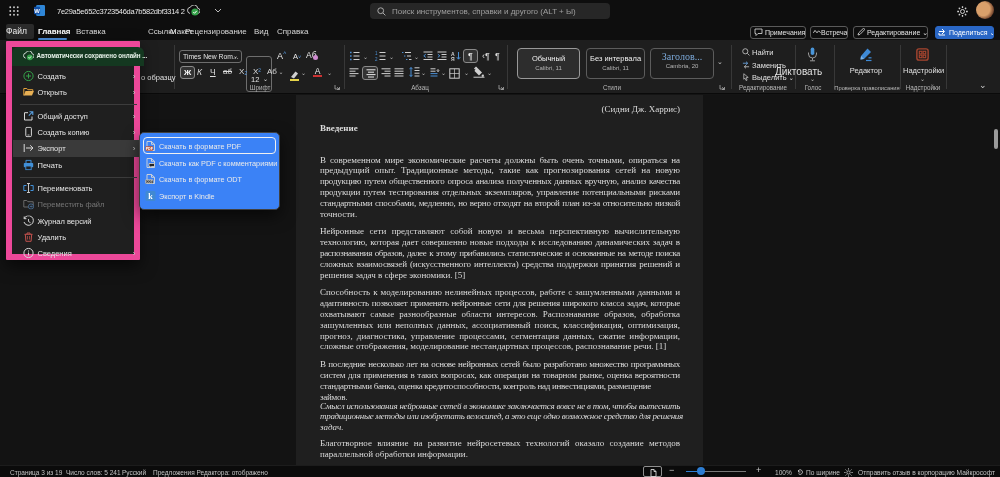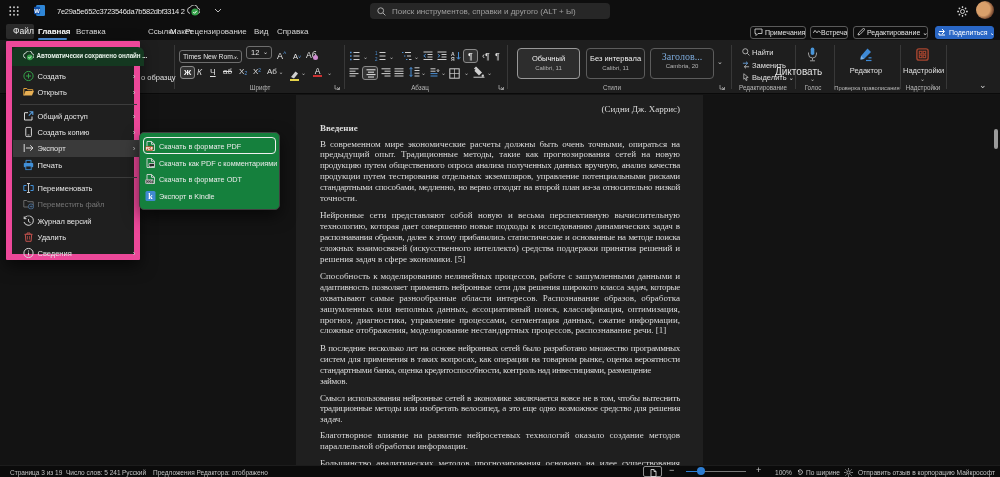--- a/index.html
+++ b/index.html
@@ -27,21 +27,21 @@
   .ll { text-align:left; height:10.8px; }
   
   #fmenu { left:5.5px; top:40.5px; width:134px; height:219px; background:#1f1f1f;
            border:6px solid #ec4899; border-radius:1px; box-shadow:0 6px 16px rgba(0,0,0,.6); }
   .mi { position:absolute; left:1px; width:131px; height:16.4px; color:#e6e6e6; font-size:7.5px; }
   .mi .txt { position:absolute; left:25px; top:50%; transform:translateY(-50%); white-space:nowrap; }
   .mi .ic  { position:absolute; left:10px; top:50%; transform:translateY(-50%); width:11px; height:11px; }
   .mi .chev{ position:absolute; right:8px; top:50%; transform:translateY(-50%); color:#c8c8c8; font-size:8px; }
   .msep { position:absolute; left:8px; width:117px; height:1px; background:#3c3c3c; }
   
-  #smenu { left:139px; top:132px; width:141px; height:78px; background:#15803d;
+  #smenu { left:139px; top:132px; width:141px; height:78px; background:#3b82f6;
            border:1px solid #404040; border-radius:5px; box-shadow:0 6px 16px rgba(0,0,0,.6); }
   .si { position:absolute; left:1px; width:137px; height:16.8px; color:#eaeaea; font-size:7.3px; }
   .si .txt { position:absolute; left:18px; top:50%; transform:translateY(-50%); white-space:nowrap; }
   .si .ic { position:absolute; left:4px; top:50%; transform:translateY(-50%); width:11px; height:11px; }
 </style>
 </head>
 <body>
 <div id="stage">
   <div id="titlebar" class="abs">
     <svg class="abs" style="left:9px; top:6px;" width="10" height="10" viewBox="0 0 12 12">
@@ -87,21 +87,21 @@
           <path d="M9 5.5 h1.8"></path>
           <path d="M1.8 1.8 l1.3 1.3"></path>
           <path d="M7.9 7.9 l1.3 1.3"></path>
           <path d="M9.2 1.8 l-1.3 1.3"></path>
           <path d="M3.1 7.9 l-1.3 1.3"></path>
         </g>
     </svg>
     <div class="abs" style="left:976px; top:1px; width:18px; height:18px; border-radius:50%; background:radial-gradient(circle at 40% 45%, #d9a06b 0 45%, #7a4b32 70%, #2b2320 100%);"></div>
   </div>
   <div id="menurow" class="abs">
-    <div class="abs" style="left:6px; top:2px; width:28px; height:15px; background:#2b2b2b; border-radius:2px; text-align:right; font-size:8.5px; line-height:14px; color:#f0f0f0;">Файл</div>
+    <div class="abs" style="left:6px; top:2px; width:28px; height:15px; background:#2b2b2b; border-radius:2px; text-align:left; font-size:8.5px; line-height:14px; color:#f0f0f0;">Файл</div>
     <div class="tab" style="left:38px; font-weight:bold; color:#fff;">Главная</div>
     <div class="abs" style="left:38px; top:15.5px; width:29px; height:2px; background:#4d8edb; border-radius:1px;"></div>
     <div class="tab" style="left:76px;">Вставка</div>
     <div class="tab" style="left:124px;margin-left:46px;">Макет</div>
     <div class="tab" style="left:148px;">Ссылки</div>
     <div class="tab" style="left:185px;">Рецензирование</div>
     <div class="tab" style="left:254px;">Вид</div>
     <div class="tab" style="left:277px;">Справка</div>
     <div class="chip" style="left:750px; width:56px;"><svg width="9" height="8" viewBox="0 0 9 8" style="vertical-align:-1px;">
           <path d="M1 1 h7 v4.5 h-4 l-2 2 v-2 h-1 z" fill="none" stroke="#ccc" stroke-width="0.9"></path>
@@ -122,21 +122,21 @@
     <div class="vsep" style="left:344px; top:5px; height:44px;"></div>
     <div class="vsep" style="left:507px; top:5px; height:44px;"></div>
     <div class="vsep" style="left:731px; top:5px; height:44px;"></div>
     <div class="vsep" style="left:795px; top:5px; height:44px;"></div>
     <div class="vsep" style="left:834px; top:5px; height:44px;"></div>
     <div class="vsep" style="left:900px; top:5px; height:44px;"></div>
     <div class="vsep" style="left:946px; top:5px; height:44px;"></div>
     <div class="abs" style="left:141px; top:33px; font-size:7.5px; color:#e0e0e0;">о образцу</div>
 
     <div class="abs" style="left:179px; top:9.5px; width:63px; height:13px; border:1px solid #6e6e6e; border-radius:3px; color:#e4e4e4; font-size:6.8px; line-height:11.5px; padding:0 3px; white-space:nowrap; overflow:hidden;">Times New Rom...<span style="position:absolute; right:3px; font-size:6px;">⌄</span></div>
-    <div class="abs" style="left:246px; top:6px; width:26px; height:13px; border:1px solid #6e6e6e; border-radius:3px; color:#e4e4e4; font-size:7.5px; line-height:11.5px; padding:0 4px;">12<span style="position:absolute; right:3px; font-size:6px;">⌄</span></div>
+    <div class="abs" style="left:246px; top:16px; width:26px; height:13px; border:1px solid #6e6e6e; border-radius:3px; color:#e4e4e4; font-size:7.5px; line-height:11.5px; padding:17px 4px;">12<span style="position:absolute; right:3px; font-size:6px;">⌄</span></div>
     <div class="abs" style="left:277px; top:10px; font-size:9px; color:#e8e8e8;">А<span style="font-size:6px; vertical-align:4px; color:#5a9be0;">˄</span></div>
     <div class="abs" style="left:293px; top:11.5px; font-size:7.5px; color:#e8e8e8;">А<span style="font-size:5.5px; color:#5a9be0;">˅</span></div>
     <div class="abs" style="left:306px; top:10px; font-size:8.5px; color:#e8e8e8;">Аб<span style="position:absolute; left:7px; top:5px; width:5px; height:5px; border-radius:50%; background:#cf8bd0;"></span></div>
     <div class="abs" style="left:180px; top:26px; width:15px; height:13px; border:1px solid #8a8a8a; background:#333; border-radius:3px; text-align:center; font-weight:bold; font-size:8px; line-height:12px; color:#fff;">Ж</div>
     <div class="abs" style="left:197px; top:27px; font-style:italic; font-size:8.5px; color:#ddd;">К</div>
     <div class="abs" style="left:210px; top:27px; text-decoration:underline; font-size:8.5px; color:#ddd;">Ч</div>
     <div class="abs" style="left:223px; top:27px; text-decoration:line-through; font-size:8px; color:#ddd;">аб</div>
     <div class="abs" style="left:239px; top:27px; font-size:8px; color:#ddd;">X<span style="color:#5a9be0;">₂</span></div>
     <div class="abs" style="left:253px; top:27px; font-size:8px; color:#ddd;">X<span style="color:#5a9be0;">²</span></div>
     <div class="abs" style="left:267px; top:27px; font-size:8px; color:#ddd;">Аб<span style="font-size:6px; color:#bbb;"> ⌄</span></div>
@@ -324,21 +324,21 @@
     <div class="abs" style="left:903px; top:26px; width:40px; text-align:center; font-size:7.5px; color:#e0e0e0;">Надстройки</div>
     <div class="abs" style="left:920px; top:35px; font-size:6px; color:#bbb;">⌄</div>
     <div class="glabel" style="left:903px; top:44px; width:40px;">Надстройки</div>
     <div class="abs" style="left:979px; top:40px; font-size:9px; color:#ccc;">⌄</div>
   </div>
   <div id="canvas" class="abs"></div>
   <div id="page" class="abs"></div>
   <div id="doc" class="abs">
     <div style="text-align:right;">(Сидни Дж. Харрис)</div>
     <div style="font-weight:bold; margin-top:8.5px;">Введение</div>
-    <div class="par" style="margin-top:5px;font-family:Liberation Serif, serif;">
+    <div class="par" style="margin-top:21px;font-family:Liberation Serif, serif;">
       <div class="jl">В современном мире экономические расчеты должны быть очень точными, опираться на</div>
       <div class="jl">предыдущий опыт. Традиционные методы, такие как прогнозирования сетей на новую</div>
       <div class="jl" style="letter-spacing:-0.223px;">продукцию путем общественного опроса анализа полученных данных вручную, анализ качества</div>
       <div class="jl" style="letter-spacing:-0.15px;">продукции путем тестирования отдельных экземпляров, управление потенциальными рисками</div>
       <div class="jl" style="letter-spacing:-0.24px;">стандартными способами, медленно, но верно отходят на второй план из-за относительно низкой</div>
       <div class="ll">точности.</div>
     </div>
     <div class="par">
       <div class="jl">Нейронные сети представляют собой новую и весьма перспективную вычислительную</div>
       <div class="jl" style="letter-spacing:-0.065px;">технологию, которая дает совершенно новые подходы к исследованию динамических задач в</div>
@@ -352,21 +352,21 @@
       <div class="jl">охватывают самые разнообразные области интересов. Распознавание образов, обработка</div>
       <div class="jl">зашумленных или неполных данных, ассоциативный поиск, классификация, оптимизация,</div>
       <div class="jl">прогноз, диагностика, управление процессами, сегментация данных, сжатие информации,</div>
       <div class="ll">сложные отображения, моделирование нестандартных процессов, распознавание речи. [1]</div>
     </div>
     <div class="par">
       <div class="jl" style="letter-spacing:-0.325px;">В последние несколько лет на основе нейронных сетей было разработано множество программных</div>
       <div class="jl" style="letter-spacing:-0.195px;">систем для применения в таких вопросах, как операции на товарном рынке, оценка вероятности</div>
       <div class="ll" style="letter-spacing:-0.28px;">стандартными банка, оценка кредитоспособности, контроль над инвестициями, размещение займов.</div>
     </div>
-    <div class="par" style="margin-top:17px;">
+    <div class="par" style="margin-top:9px;font-style:italic;">
       <div class="jl" style="letter-spacing:-0.29px;">Смысл использования нейронные сетей в экономике заключается вовсе не в том, чтобы вытеснить</div>
       <div class="jl" style="letter-spacing:-0.304px;">традиционные методы или изобретать велосипед, а это еще одно возможное средство для решения</div>
       <div class="ll">задач.</div>
     </div>
     <div class="par" style="margin-top:5.5px;">
       <div class="jl">Благотворное влияние на развитие нейросетевых технологий оказало создание методов</div>
       <div class="ll">параллельной обработки информации.</div>
     </div>
     <div class="par" style="margin-top:5.5px;">
       <div class="jl">Большинство аналитических методов прогнозирования основано на идее существования</div>

